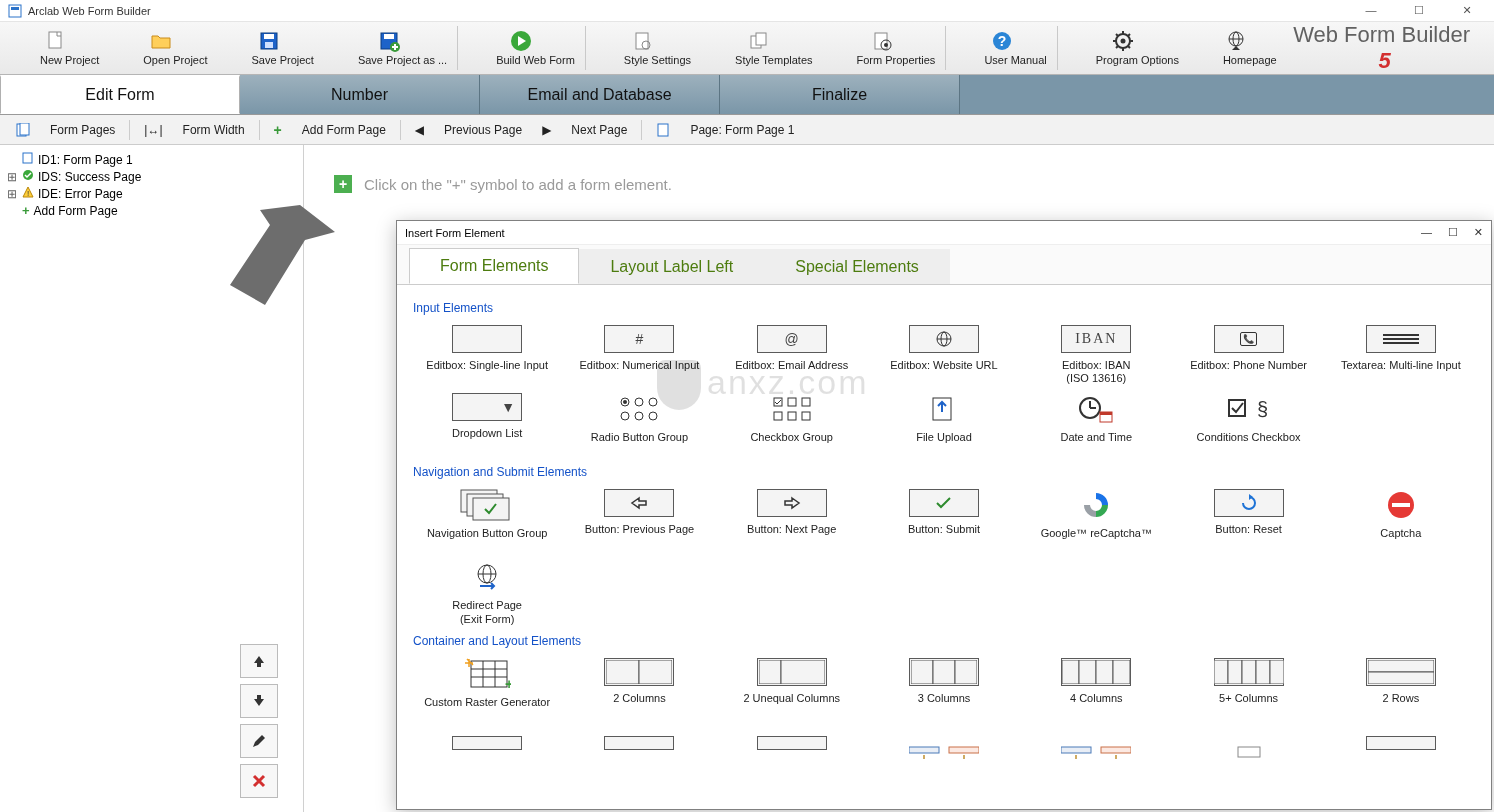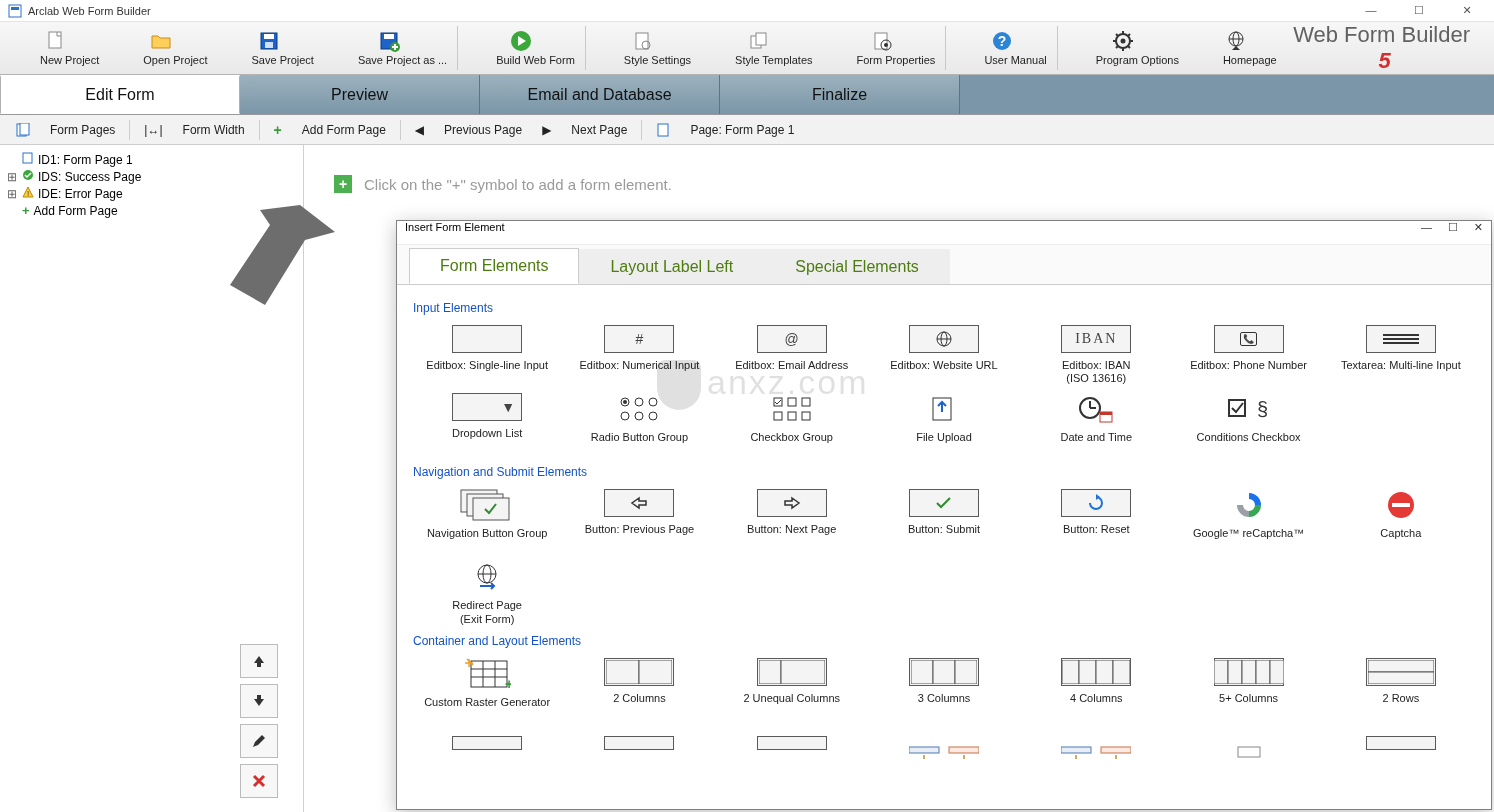--- a/index.html
+++ b/index.html
@@ -42,21 +42,21 @@
 
 
 .big-arrow { position: absolute; left: 170px; top: 200px; transform: rotate(0deg); }
 
 
 .side-actions { position: absolute; left: 240px; top: 644px; display: flex; flex-direction: column; gap: 6px; }
 .side-actions button { width: 38px; height: 34px; background: #f7f7f7; border: 1px solid #bbb; cursor: pointer; display:flex; align-items:center; justify-content:center;}
 
 
 .dialog { position: absolute; left: 396px; top: 220px; width: 1096px; height: 590px; background: #fff; border: 1px solid #808080; box-shadow: 0 4px 18px rgba(0,0,0,.25); display:flex; flex-direction:column;}
-.dialog-title { height: 24px; display: flex; padding: 0 8px; font-size: 11px; background:#fff; border-bottom:1px solid #eee;}
+.dialog-title { height: 24px; display: flex; align-items: center; padding: 0 8px; font-size: 11px; background:#fff; border-bottom:1px solid #eee;}
 .dialog-title .win-controls { margin-left: auto; display: flex; gap: 16px; color: #333; }
 .dialog-tabs { height: 40px; display: flex; align-items: flex-end; background: #fafafa; border-bottom: 1px solid #ccc; padding: 0 12px;}
 .dialog-tab { padding: 8px 30px; font-size: 16px; color: #4d7c0f; border: 1px solid transparent; border-bottom: none; cursor: pointer; background: #eee; margin-right: 0; }
 .dialog-tab.active { background: #fff; border: 1px solid #ccc; border-bottom: 1px solid #fff; }
 .dialog-body { flex: 1; overflow-y: auto; padding: 10px 16px 20px 16px; position: relative;}
 .dialog-body::-webkit-scrollbar { width: 16px; }
 .dialog-body::-webkit-scrollbar-thumb { background:#c8c8c8; }
 .dialog-body::-webkit-scrollbar-track { background:#f1f1f1; }
 
 .section-header { color: #1452c8; font-size: 12px; margin: 6px 0 8px 0; }
@@ -211,21 +211,21 @@
       </div>
       <div class="label">Homepage</div>
     </div>
     <div class="brand">
     <span>Web Form Builder</span>
     <span class="five">5</span>
   </div>
 </div>
 
 <div class="main-tabs">
-  <div id="main-tabs-slot" style="display:contents"><div class="main-tab active">Edit Form</div><div class="main-tab">Preview</div><div class="main-tab">Email and Database</div><div class="main-tab">Finalize</div></div>
+  <div id="main-tabs-slot" style="display:contents"><div class="main-tab active">Edit Form</div><div class="main-tab">Number</div><div class="main-tab">Email and Database</div><div class="main-tab">Finalize</div></div>
 </div>
 
 <div class="subbar">
   <div class="sub-item">
     <svg width="14" height="14">
         <rect x="1" y="1" width="9" height="12" fill="#fff" stroke="#2a72c9"></rect>
         <rect x="4" y="0" width="9" height="12" fill="#fff" stroke="#2a72c9"></rect>
       </svg>
     <span>Form Pages</span>
   </div>
@@ -481,37 +481,37 @@
         </div>
         <div class="elem-cell">
           <div class="glyph">
             <svg width="20" height="14">
               <path d="M3 7l4 4 9-9" stroke="#2e8b2e" fill="none" stroke-width="2"></path>
             </svg>
           </div>
           <div class="cap">Button: Submit</div>
         </div>
         <div class="elem-cell">
-          <div class="glyph">
-            <svg width="18" height="18">
-              <path d="M9 3 a6 6 0 1 1 -6 6" fill="none" stroke="#1e73d6" stroke-width="2"></path>
-              <polygon points="9,0 9,6 13,3" fill="#1e73d6"></polygon>
-            </svg>
-          </div>
-          <div class="cap">Button: Reset</div>
-        </div>
-        <div class="elem-cell">
           <div class="glyph noframe">
             <svg width="32" height="32">
               <path d="M16 4 a12 12 0 0 1 12 12 h-6 a6 6 0 0 0 -6 -6z" fill="#1a73e8"></path>
               <path d="M28 16 a12 12 0 0 1 -12 12 v-6 a6 6 0 0 0 6 -6z" fill="#34a853"></path>
               <path d="M16 28 a12 12 0 0 1 -12 -12 h6 a6 6 0 0 0 6 6z" fill="#9aa0a6"></path>
             </svg>
           </div>
           <div class="cap">Google™ reCaptcha™</div>
+        </div>
+        <div class="elem-cell">
+          <div class="glyph">
+            <svg width="18" height="18">
+              <path d="M9 3 a6 6 0 1 1 -6 6" fill="none" stroke="#1e73d6" stroke-width="2"></path>
+              <polygon points="9,0 9,6 13,3" fill="#1e73d6"></polygon>
+            </svg>
+          </div>
+          <div class="cap">Button: Reset</div>
         </div>
         <div class="elem-cell">
           <div class="glyph noframe">
             <svg width="30" height="30">
               <circle cx="15" cy="15" r="13" fill="#e53935"></circle>
               <rect x="6" y="13" width="18" height="4" fill="#fff"></rect>
             </svg>
           </div>
           <div class="cap">Captcha</div>
         </div>

